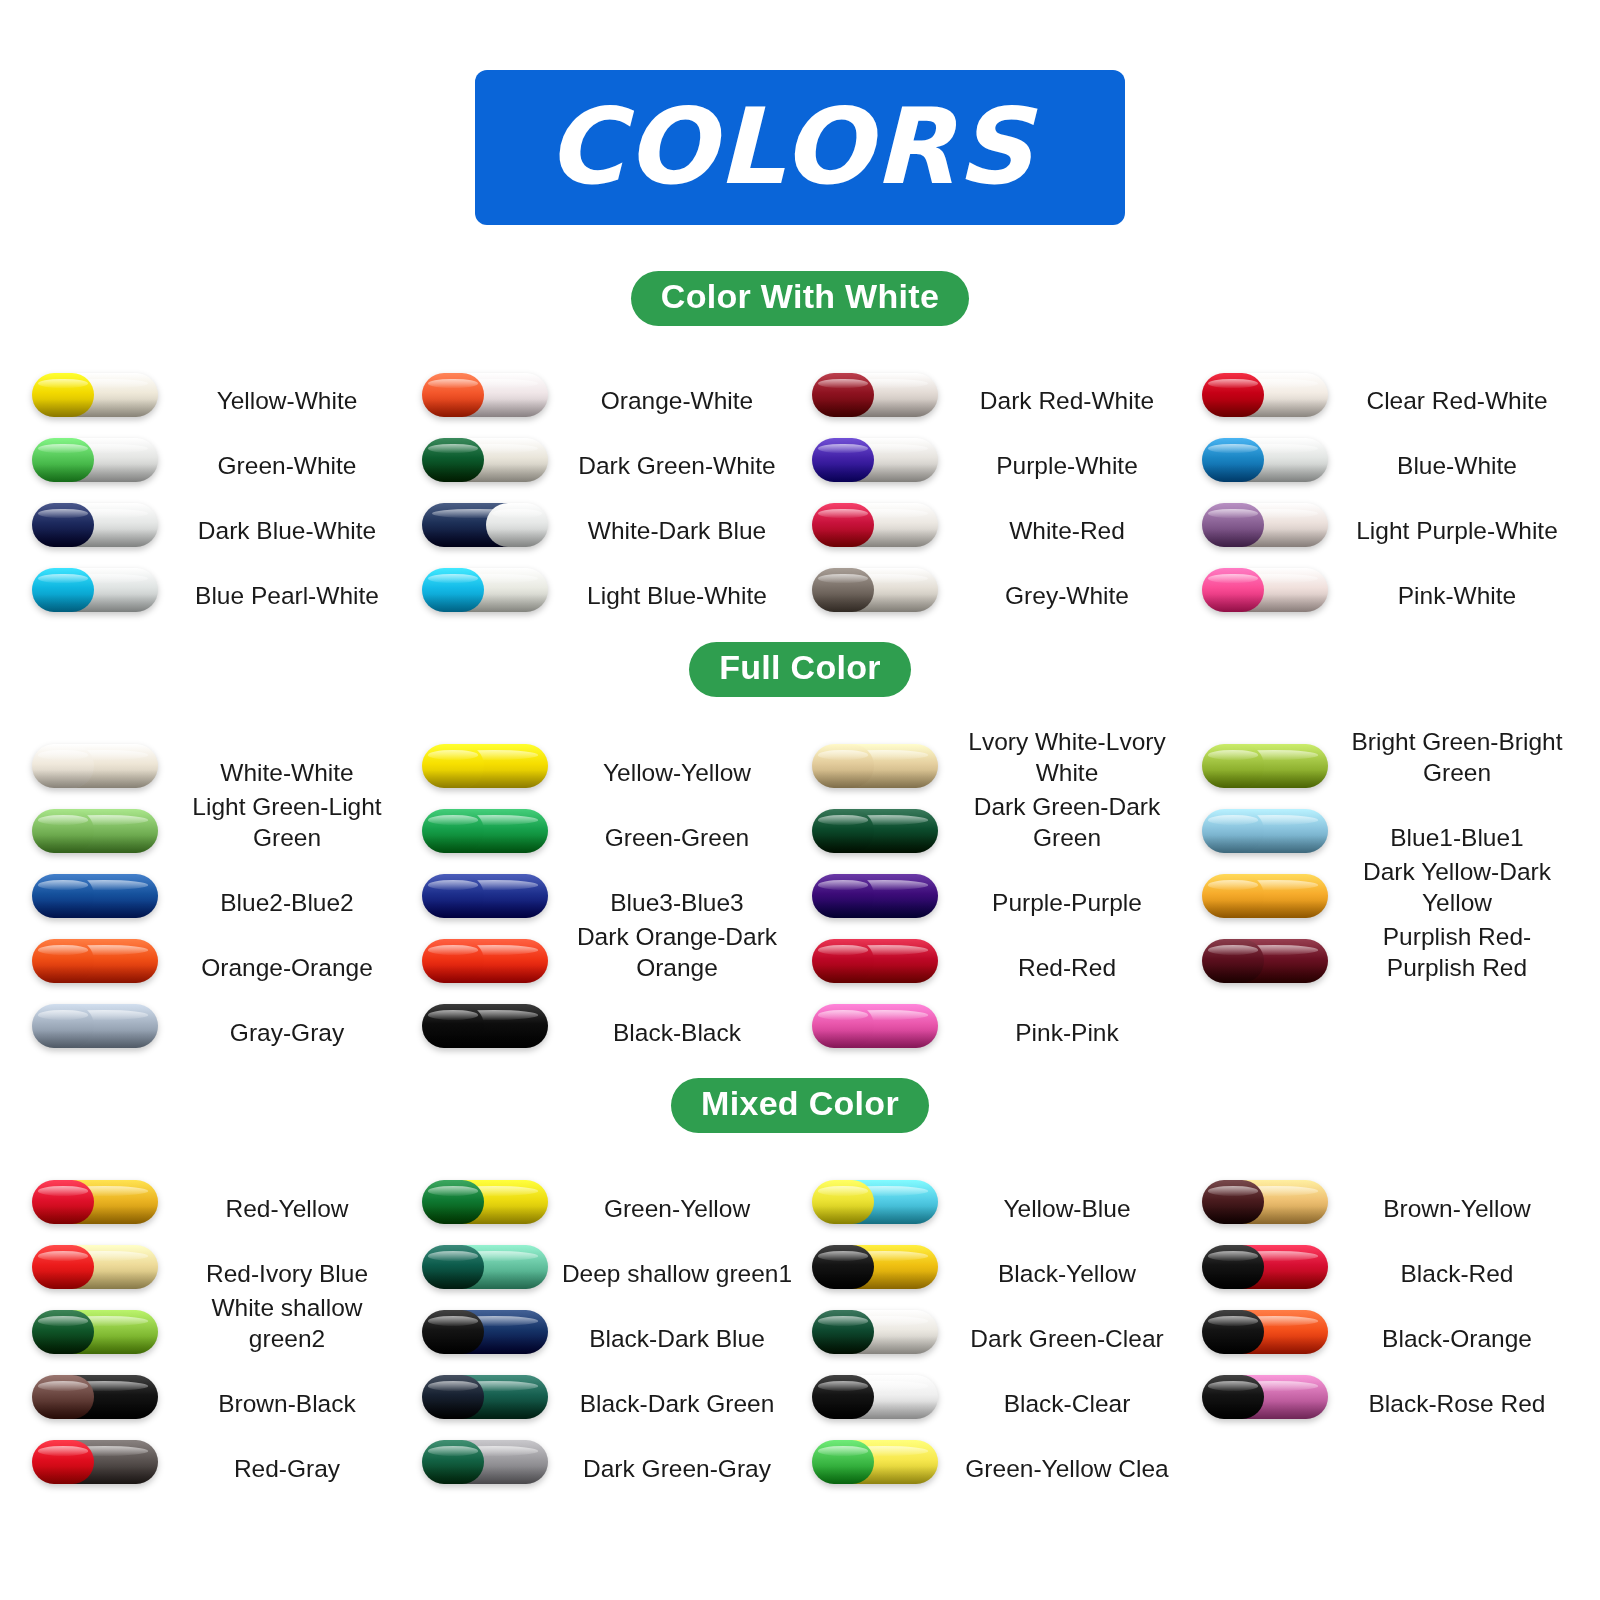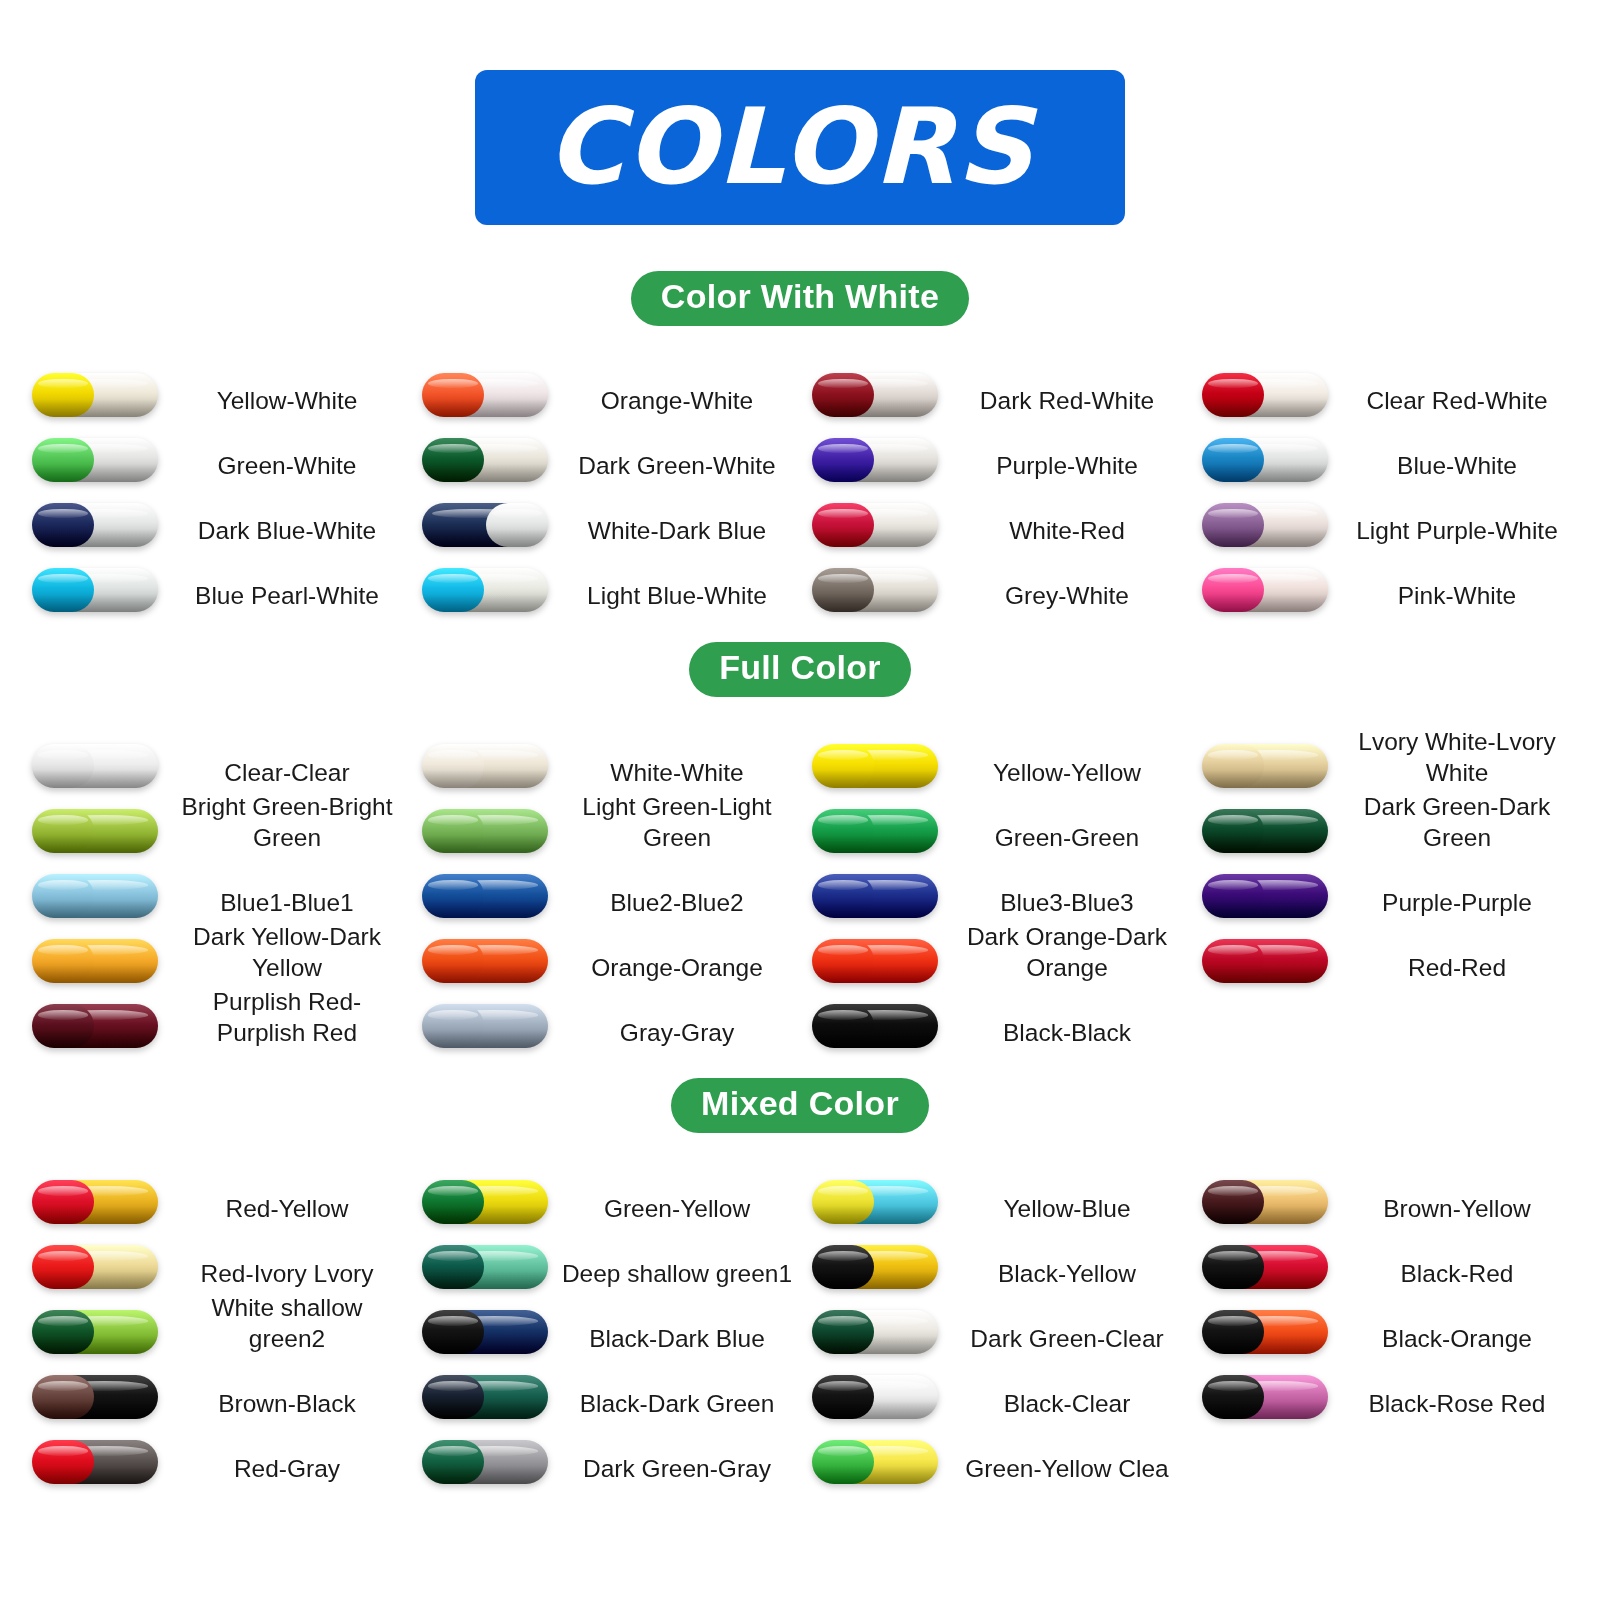--- a/index.html
+++ b/index.html
@@ -318,29 +318,20 @@
 
 <div class="section" id="sec-1">
   <div class="section-head">
     <span class="pill-head">Full Color</span>
   </div>
   <div class="sp-2"></div>
   <div class="grid">
       <div class="cell">
         <div class="cap-box">
           <div class="capsule">
-            <div class="body" style="background: linear-gradient(rgb(255, 255, 255) 0%, rgb(238, 238, 238) 45%, rgb(182, 182, 182) 100%);"></div>
-            <div class="cap" style="background: linear-gradient(rgb(255, 255, 255) 0%, rgb(233, 233, 234) 45%, rgb(177, 177, 178) 100%);"></div>
-          </div>
-        </div>
-        <div class="cap-label">Clear-Clear</div>
-      </div>
-      <div class="cell">
-        <div class="cap-box">
-          <div class="capsule">
             <div class="body" style="background: linear-gradient(rgb(255, 255, 255) 0%, rgb(238, 230, 214) 45%, rgb(182, 174, 158) 100%);"></div>
             <div class="cap" style="background: linear-gradient(rgb(255, 255, 255) 0%, rgb(240, 233, 220) 45%, rgb(184, 177, 164) 100%);"></div>
           </div>
         </div>
         <div class="cap-label">White-White</div>
       </div>
       <div class="cell">
         <div class="cap-box">
           <div class="capsule">
             <div class="body" style="background: linear-gradient(rgb(255, 255, 46) 0%, rgb(246, 222, 0) 45%, rgb(190, 166, 0) 100%);"></div>
@@ -485,20 +476,29 @@
         <div class="cap-label">Gray-Gray</div>
       </div>
       <div class="cell">
         <div class="cap-box">
           <div class="capsule">
             <div class="body" style="background: linear-gradient(rgb(59, 59, 59) 0%, rgb(13, 13, 13) 45%, rgb(0, 0, 0) 100%);"></div>
             <div class="cap" style="background: linear-gradient(rgb(58, 58, 58) 0%, rgb(12, 12, 12) 45%, rgb(0, 0, 0) 100%);"></div>
           </div>
         </div>
         <div class="cap-label">Black-Black</div>
+      </div>
+      <div class="cell">
+        <div class="cap-box">
+          <div class="capsule">
+            <div class="body" style="background: linear-gradient(rgb(255, 134, 219) 0%, rgb(234, 88, 173) 45%, rgb(178, 32, 117) 100%);"></div>
+            <div class="cap" style="background: linear-gradient(rgb(255, 133, 218) 0%, rgb(233, 87, 172) 45%, rgb(177, 31, 116) 100%);"></div>
+          </div>
+        </div>
+        <div class="cap-label">Pink-Pink</div>
       </div>
     </div>
 </div>
 
 <div class="sp-3"></div>
 
 <div class="section" id="sec-2">
   <div class="section-head">
     <span class="pill-head">Mixed Color</span>
   </div>
@@ -540,21 +540,21 @@
         </div>
         <div class="cap-label">Brown-Yellow</div>
       </div>
       <div class="cell">
         <div class="cap-box">
           <div class="capsule">
             <div class="body" style="background: linear-gradient(rgb(255, 255, 200) 0%, rgb(238, 219, 154) 45%, rgb(182, 163, 98) 100%);"></div>
             <div class="cap" style="background: linear-gradient(rgb(255, 74, 74) 0%, rgb(236, 28, 28) 45%, rgb(180, 0, 0) 100%);"></div>
           </div>
         </div>
-        <div class="cap-label">Red-Ivory Lvory</div>
+        <div class="cap-label">Red-Ivory Blue</div>
       </div>
       <div class="cell">
         <div class="cap-box">
           <div class="capsule">
             <div class="body" style="background: linear-gradient(rgb(149, 242, 208) 0%, rgb(103, 196, 162) 45%, rgb(47, 140, 106) 100%);"></div>
             <div class="cap" style="background: linear-gradient(rgb(59, 138, 122) 0%, rgb(13, 92, 76) 45%, rgb(0, 36, 20) 100%);"></div>
           </div>
         </div>
         <div class="cap-label">Deep shallow green1</div>
       </div>

